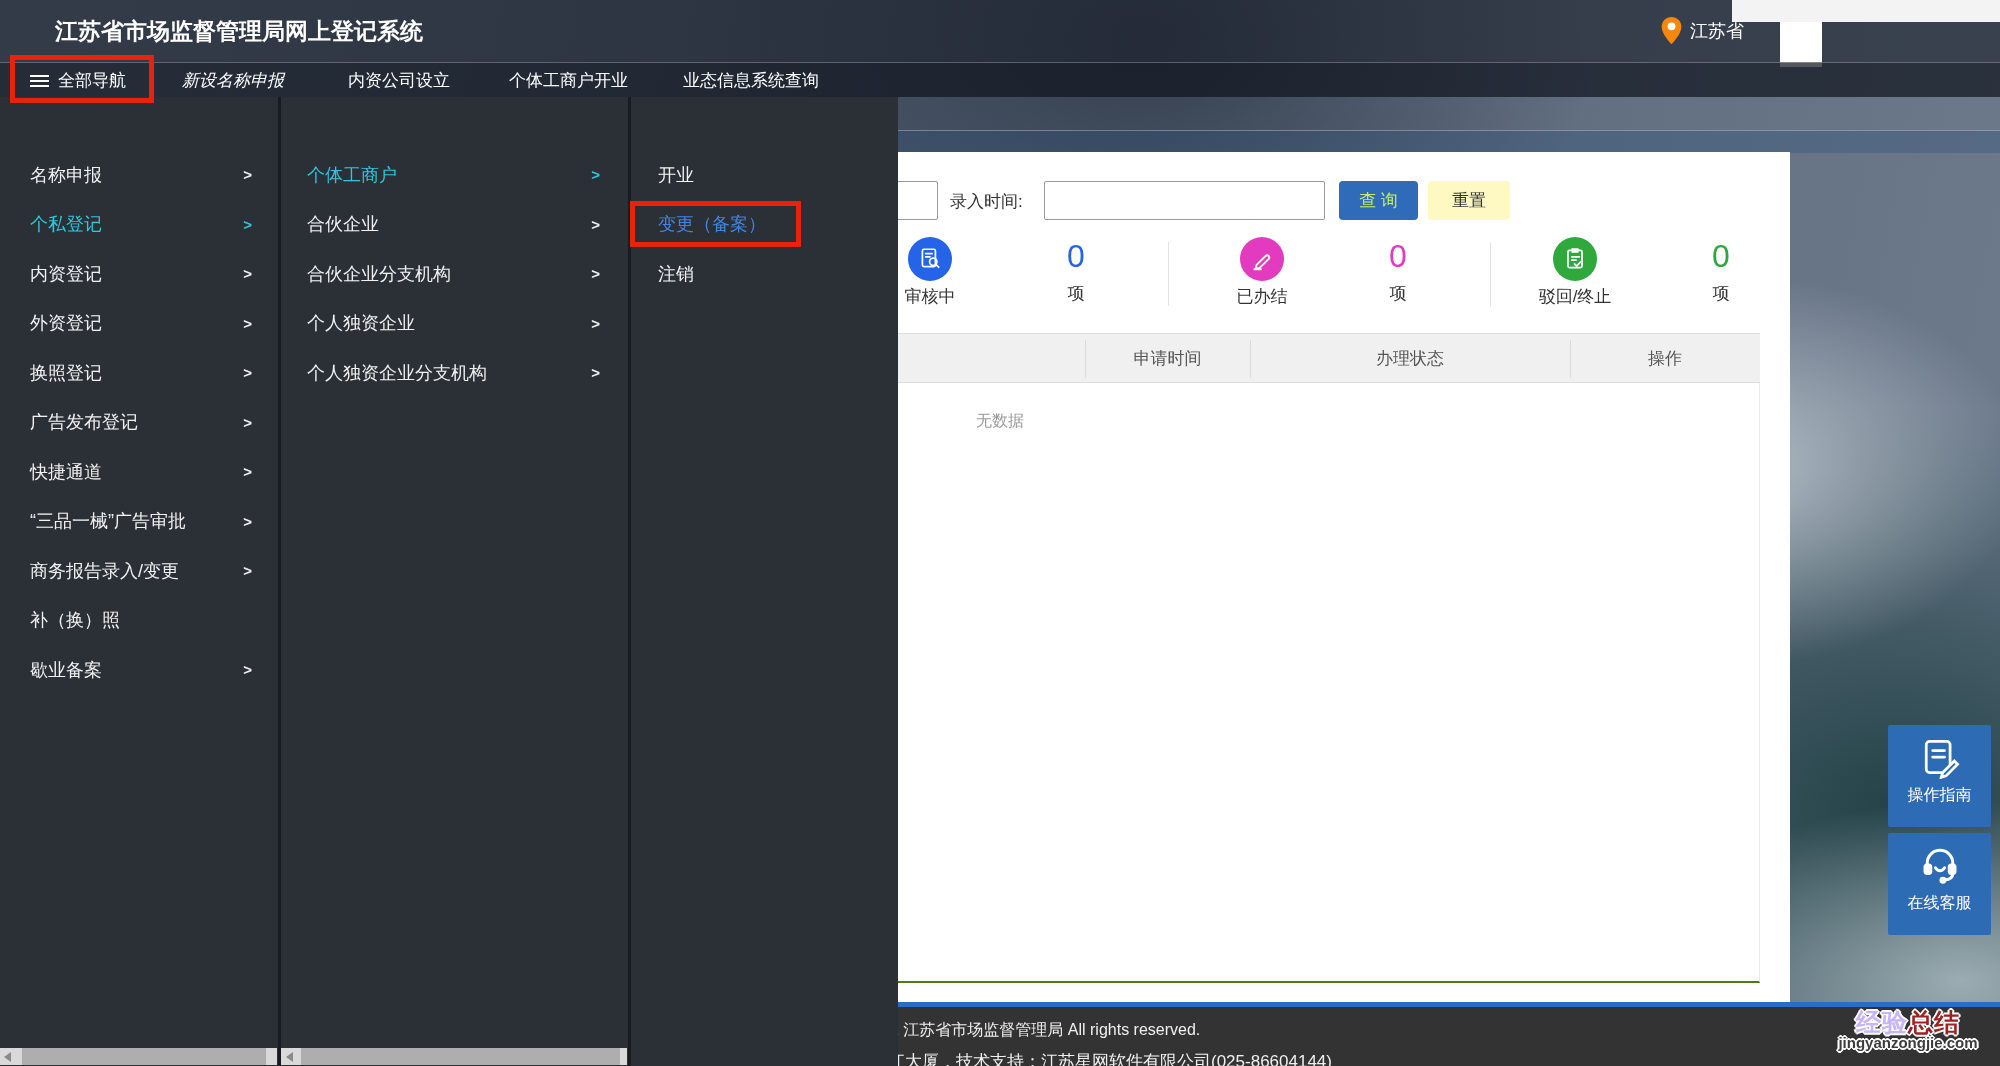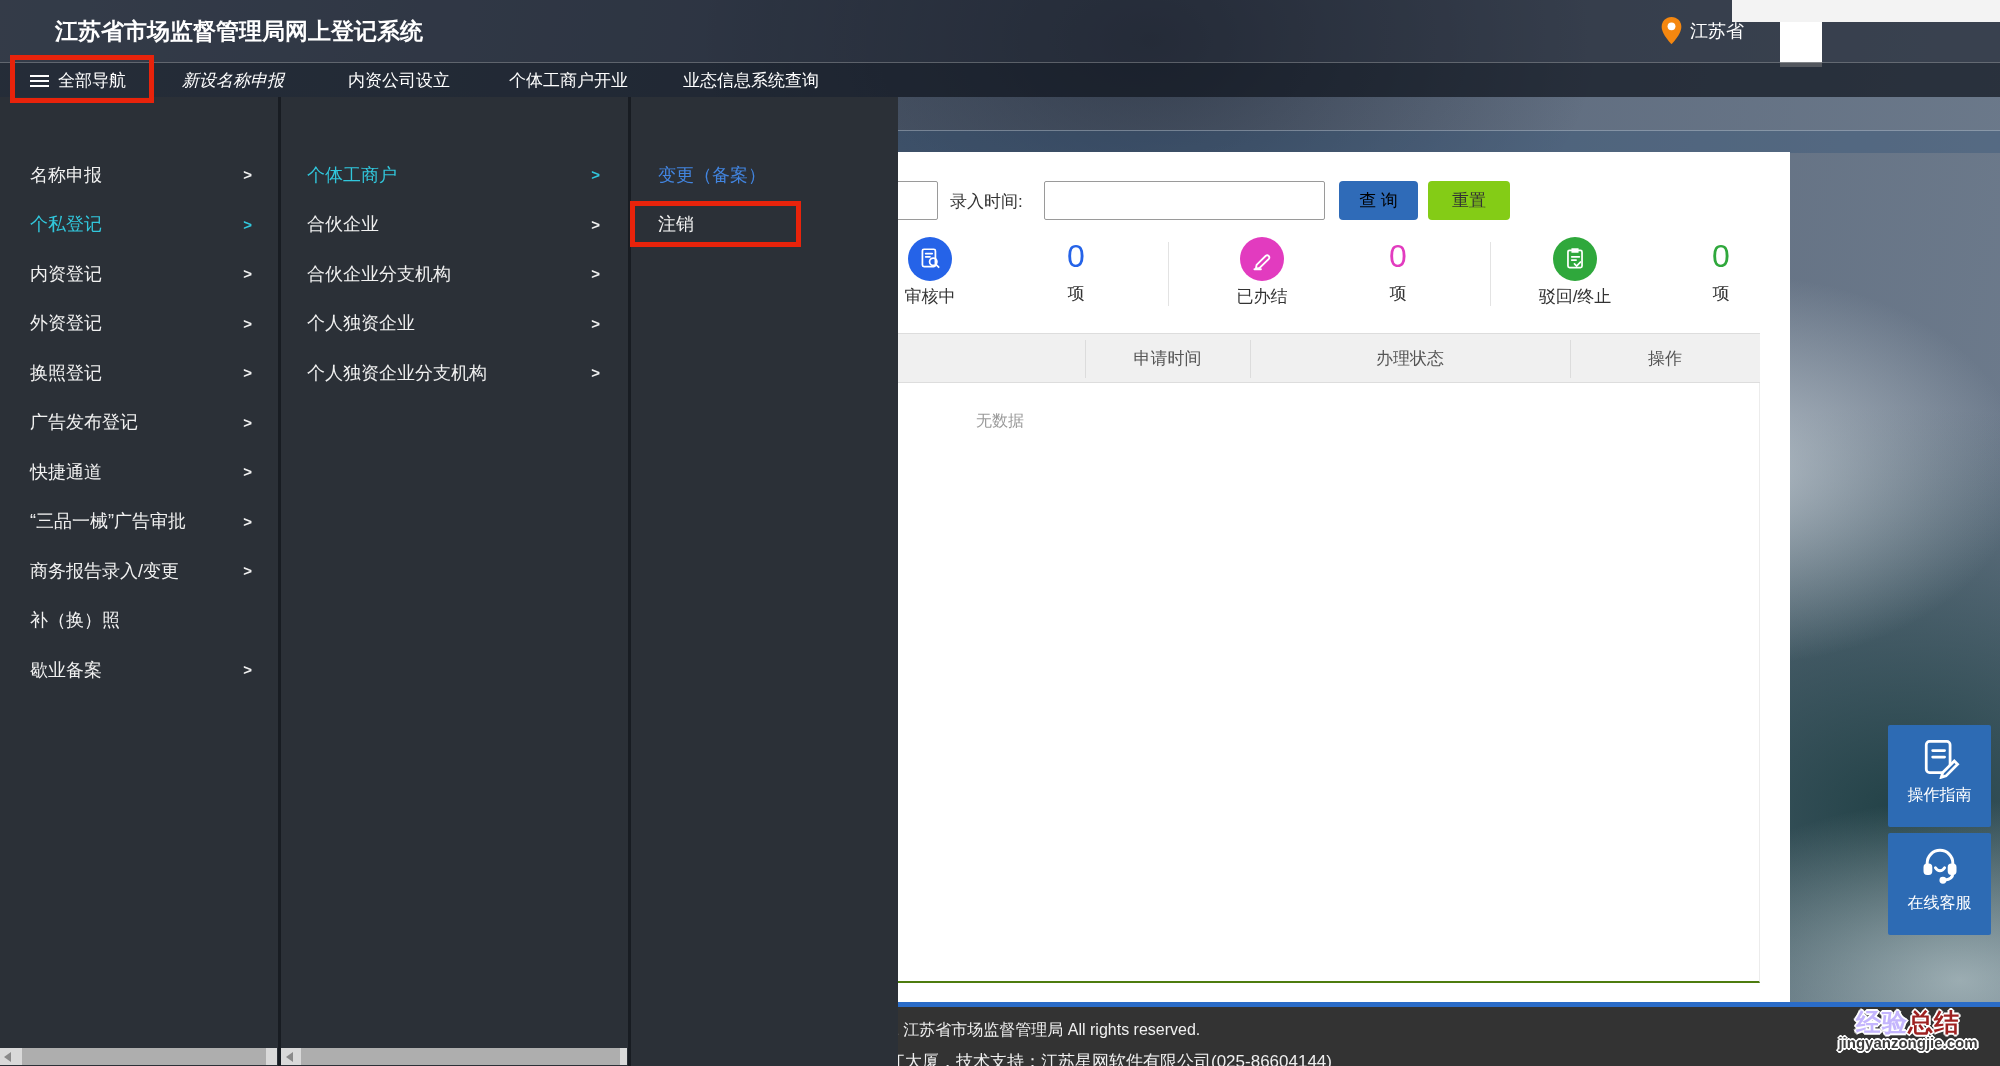--- a/index.html
+++ b/index.html
@@ -21,22 +21,22 @@
     background:rgba(47,80,118,.35); border-top:1px solid rgba(255,255,255,.3); }
 
   
   .main-panel { position:absolute; left:720px; top:152px; width:1070px; height:851px; background:#fff; }
   .inp { position:absolute; height:39px; background:#fff; border:1px solid #9a9a9a; border-radius:2px; }
   .inp1 { left:878px; top:181px; width:60px; }
   .inp2 { left:1044px; top:181px; width:281px; }
   .time-label { position:absolute; left:950px; top:190px; font-size:17px; color:#333; }
   .btn { position:absolute; top:181px; height:39px; border:none; border-radius:4px; font-size:17px; cursor:pointer;
          font-family:inherit; }
-  .btn-query { left:1339px; width:79px; background:#2f6bb8; color:#000000;text-align:center; }
-  .btn-reset { left:1428px; width:82px; background:#84cc16; color:#333; }
+  .btn-query { left:1339px; width:79px; background:#2f6bb8; color:#bef264;text-align:center; }
+  .btn-reset { left:1428px; width:82px; background:#fef9c3; color:#333; }
 
   
   .stat-iconstack { position:absolute; top:237px; width:124px; text-align:center; }
   .stat-circle { width:44px; height:44px; border-radius:50%; margin:0 auto; display:flex; align-items:center; justify-content:center; }
   .stat-label { margin-top:4px; font-size:17px; color:#333; }
   .stat-countstack { position:absolute; top:240px; width:92px; text-align:center; }
   .stat-count { font-size:32px; line-height:32px; font-weight:400; }
   .stat-unit { margin-top:10px; font-size:17px; color:#333; }
   .stat-divider { position:absolute; top:242px; width:1px; height:64px; background:#e3e3e3; }
 
@@ -292,20 +292,23 @@
           <span>个人独资企业</span>
           <span class="arrow">&gt;</span>
         </div>
         <div class="menu-item">
           <span>个人独资企业分支机构</span>
           <span class="arrow">&gt;</span>
         </div>
       </div>
     <div class="mdiv" style="left:628px"></div>
     <div class="mcol mcol3" id="mcol3">
+        <div class="menu-item">
+          <span>开业</span>
+        </div>
         <div class="menu-item hl">
           <span>变更（备案）</span>
         </div>
         <div class="menu-item">
           <span>注销</span>
         </div>
       </div>
   </div>
   <div class="sb-track" style="left:0;width:277px"></div>
   <div class="sb-thumb" style="left:22px;width:244px"></div>

